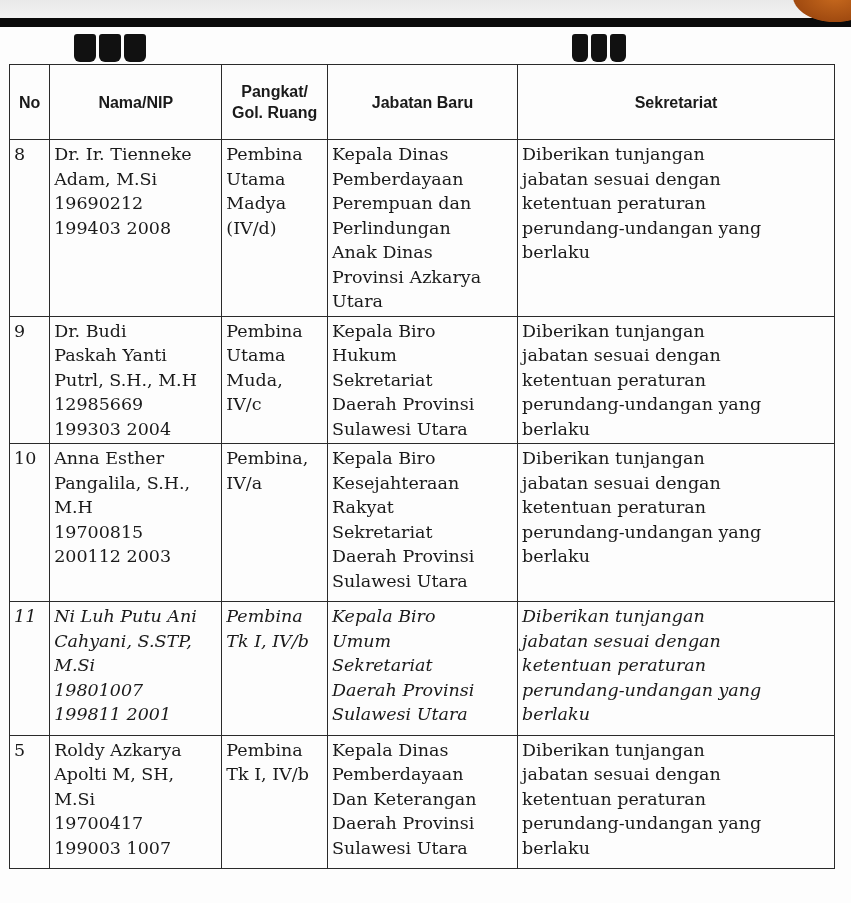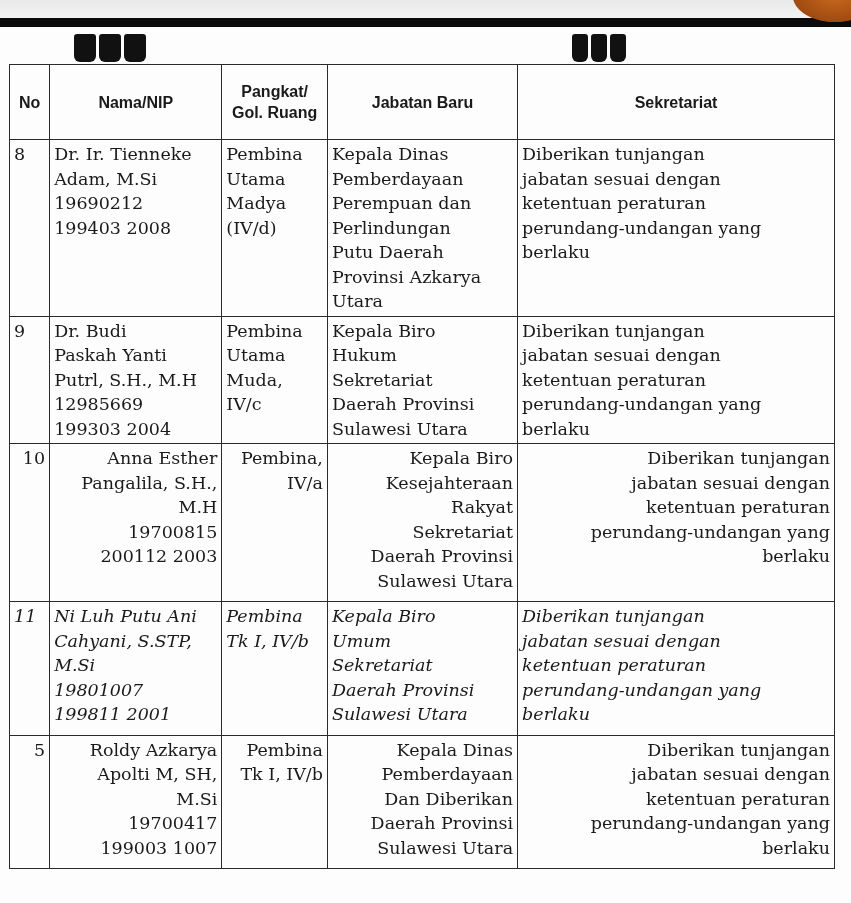--- a/index.html
+++ b/index.html
@@ -55,21 +55,21 @@
       padding: 0 4px;
     }
     .col-no { width: 38px; }
     .col-nama { width: 163px; }
     .col-pangkat { width: 100px; }
     .col-jabatan { width: 180px; }
     .col-ket { width: 300px; }
     td .line { display: block; white-space: nowrap; }
     td.no { text-align: left; padding-left: 8px; }
     td { padding-top: 2px !important; padding-bottom: 2px !important; }
-    .row-10 td, .row-12 td { padding-bottom: 8px !important; text-align: right; }
+    .row-10 td, .row-12 td { padding-bottom: 8px !important; }
     .row-11 td { padding-bottom: 8px !important; font-style: italic; }
   </style>
 </head>
 <body>
 
 <div class="top-strip"></div>
 <div class="top-bar"></div>
 <div class="corner-object"></div>
 <div class="clip clip-left">
     <span></span>
@@ -116,21 +116,21 @@
           <span class="line">Pembina</span>
           <span class="line">Utama</span>
           <span class="line">Madya</span>
           <span class="line">(IV/d)</span>
         </td>
         <td>
           <span class="line">Kepala Dinas</span>
           <span class="line">Pemberdayaan</span>
           <span class="line">Perempuan dan</span>
           <span class="line">Perlindungan</span>
-          <span class="line">Putu Daerah</span>
+          <span class="line">Anak Dinas</span>
           <span class="line">Provinsi Azkarya</span>
           <span class="line">Utara</span>
         </td>
         <td>
           <span class="line">Diberikan tunjangan</span>
           <span class="line">jabatan sesuai dengan</span>
           <span class="line">ketentuan peraturan</span>
           <span class="line">perundang-undangan yang</span>
           <span class="line">berlaku</span>
         </td>
@@ -231,21 +231,21 @@
           <span class="line">19700417</span>
           <span class="line">199003 1007</span>
         </td>
         <td>
           <span class="line">Pembina</span>
           <span class="line">Tk I, IV/b</span>
         </td>
         <td>
           <span class="line">Kepala Dinas</span>
           <span class="line">Pemberdayaan</span>
-          <span class="line">Dan Diberikan</span>
+          <span class="line">Dan Keterangan</span>
           <span class="line">Daerah Provinsi</span>
           <span class="line">Sulawesi Utara</span>
         </td>
         <td>
           <span class="line">Diberikan tunjangan</span>
           <span class="line">jabatan sesuai dengan</span>
           <span class="line">ketentuan peraturan</span>
           <span class="line">perundang-undangan yang</span>
           <span class="line">berlaku</span>
         </td>

